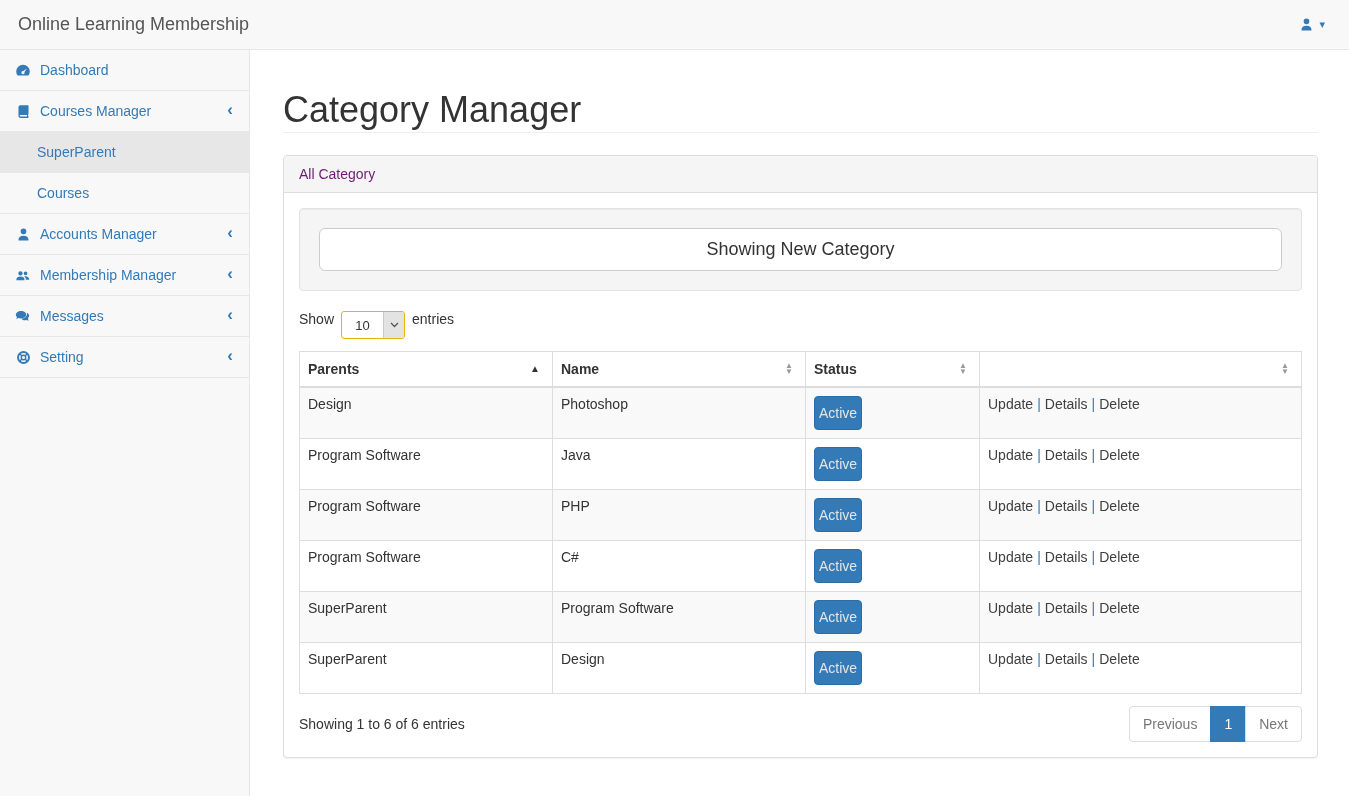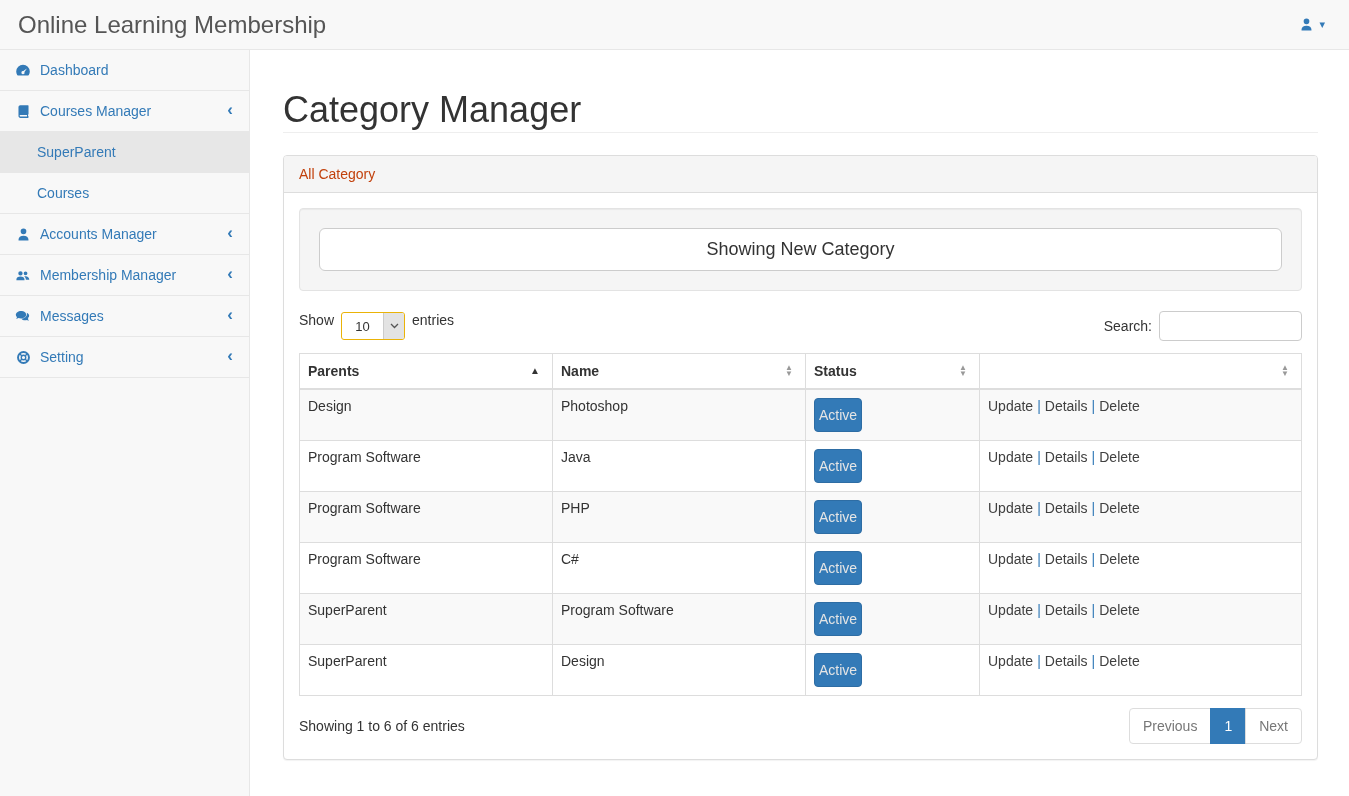--- a/index.html
+++ b/index.html
@@ -11,21 +11,21 @@
   }
   .app { width:1349px; height:796px; display:flex; flex-direction:column; }
 
   
   .navbar {
     height:50px; flex:0 0 50px; background:#f8f8f8;
     border-bottom:1px solid #e7e7e7;
     display:flex; align-items:center; justify-content:space-between;
     padding:0 18px;
   }
-  .brand { font-size:24px; color:#555; text-decoration:none; cursor:pointer; }
+  .brand { font-size:18px; color:#555; text-decoration:none; cursor:pointer; }
   .user-area { display:flex; align-items:center; gap:5px; color:#337ab7; cursor:pointer; padding:4px 6px; }
   .user-area svg { display:block; }
   .caret-down { font-size:11px; line-height:1; }
 
   
   .layout { flex:1; display:flex; min-height:0; }
   .sidebar {
     width:250px; flex:0 0 250px; background:#f8f8f8;
     border-right:1px solid #e7e7e7;
   }
@@ -48,21 +48,21 @@
   .page-title {
     margin:40px 0 0; font-size:36px; font-weight:500; color:#333;
     line-height:40px; padding-bottom:2px; border-bottom:1px solid #eee;
   }
   .panel {
     margin-top:22px; border:1px solid #ddd; border-radius:4px;
     box-shadow:0 1px 1px rgba(0,0,0,.05); background:#fff;
   }
   .panel-heading {
     background:#f5f5f5; border-bottom:1px solid #ddd;
-    padding:10px 15px; color:#c2410c; border-radius:3px 3px 0 0; font-size:14px;
+    padding:10px 15px; color:#701a75; border-radius:3px 3px 0 0; font-size:14px;
   }
   .panel-body { padding:15px; }
 
   .well {
     background:#f5f5f5; border:1px solid #e3e3e3; border-radius:4px;
     padding:19px; margin-bottom:20px;
     box-shadow:inset 0 1px 1px rgba(0,0,0,.05);
   }
   .create-btn {
     display:block; width:100%; background:#fff; border:1px solid #ccc;
@@ -237,24 +237,20 @@
               <span>Show</span>
               <span class="length-select">
                 <span class="length-value">10</span>
                 <span class="length-arrow">
                   <svg width="9" height="6" viewBox="0 0 9 6" fill="none">
                       <path d="M1 1l3.5 3.5L8 1" stroke="#555" stroke-width="1.3"></path>
                     </svg>
                 </span>
               </span>
               <span>entries</span>
-            </div>
-            <div class="search-wrap">
-              <span>Search:</span>
-              <input class="search-input" type="text" value="" style="">
             </div>
           </div>
 
           <table class="data">
             <thead>
               <tr>
                 <th class="col-parents">
                   <span>Parents</span>
                   <span class="sort-asc">▲</span>
                 </th>

